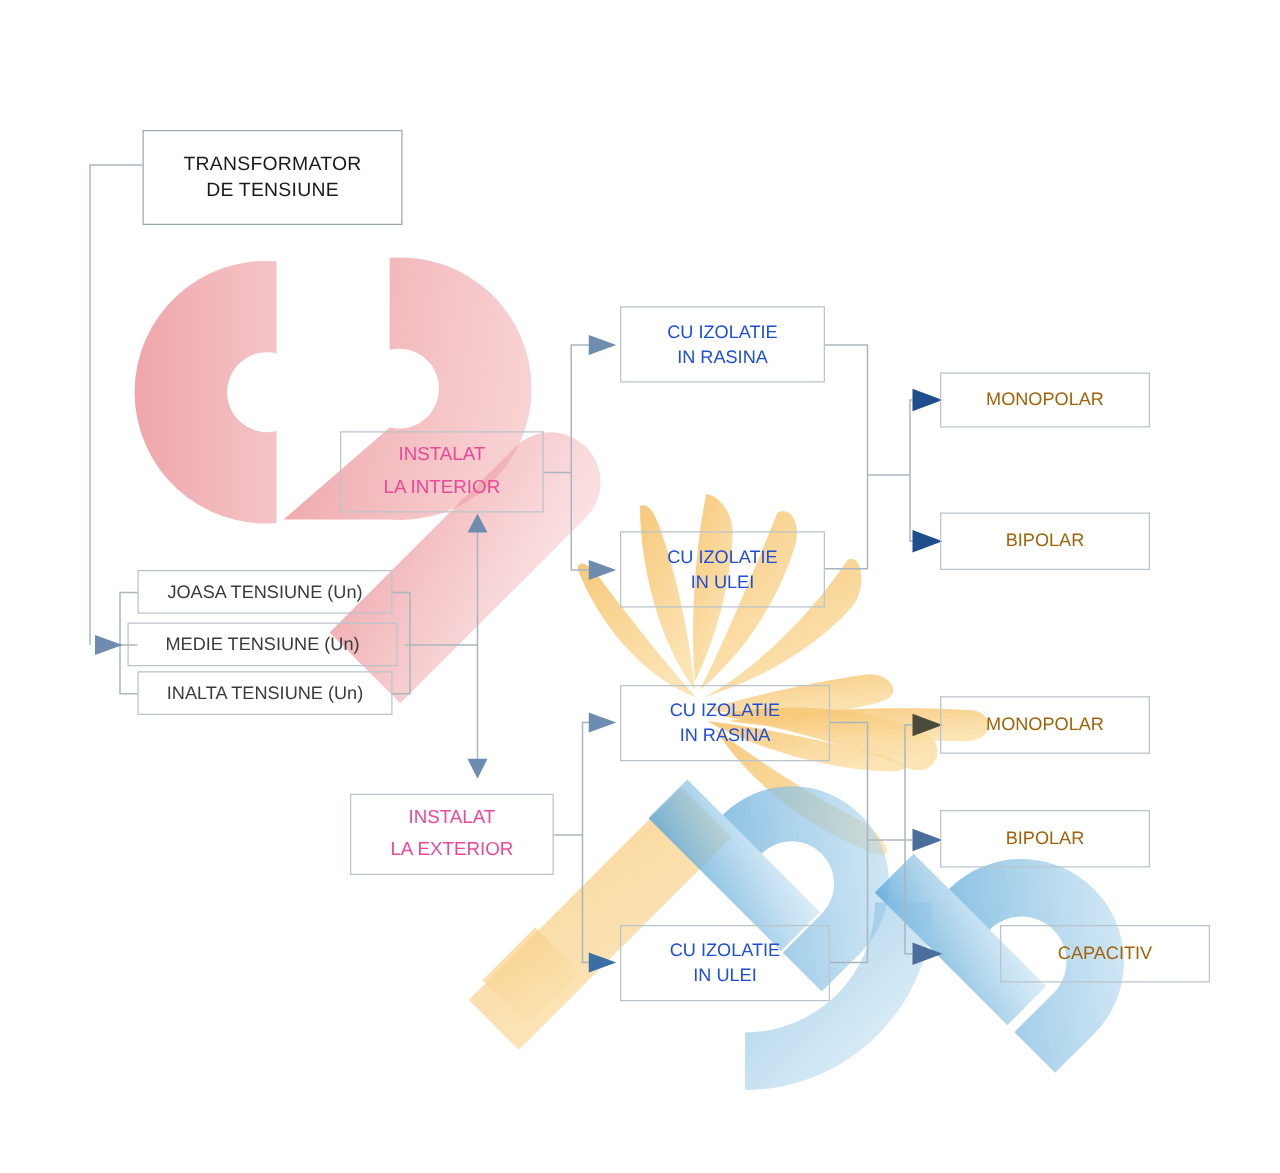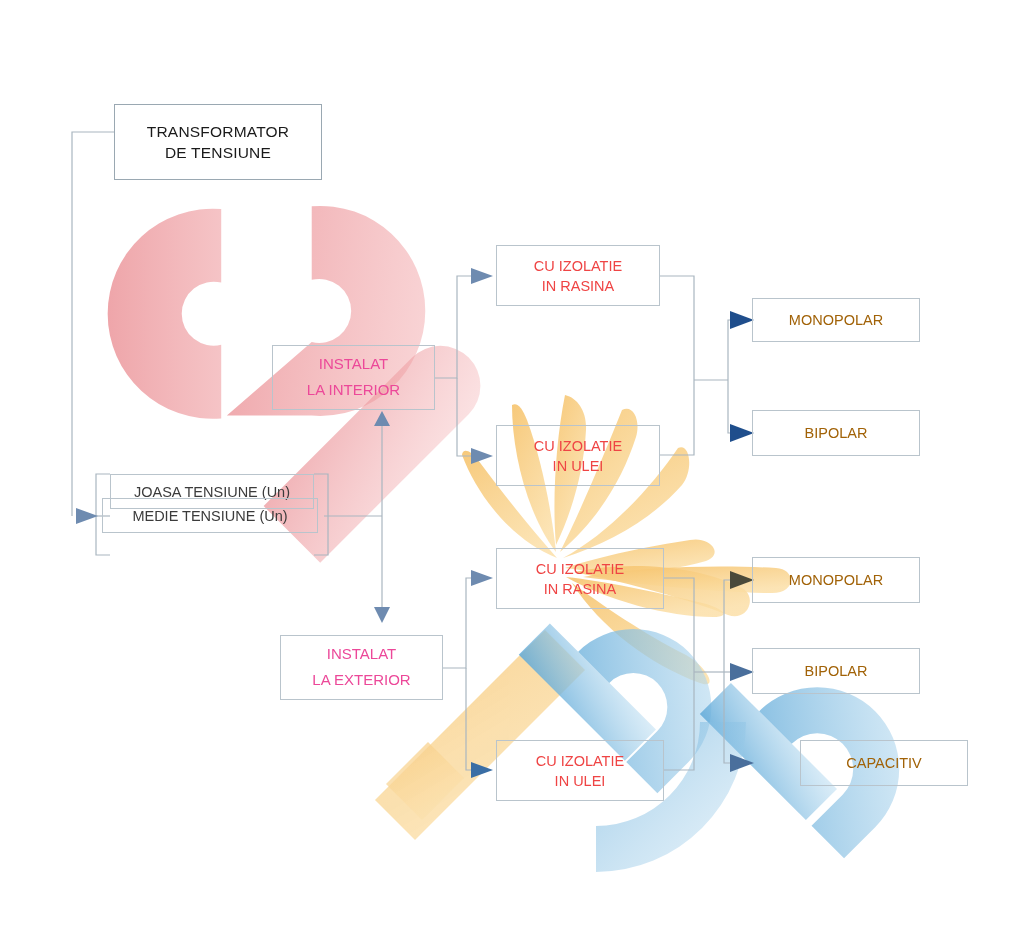--- a/index.html
+++ b/index.html
@@ -62,21 +62,21 @@
     color: #3b3b3b;
   }
   .placement-node {
     font-size: 15px;
     color: #ec4899;
     justify-content: space-around;
     padding: 6px 13px;
   }
   .insulation-node {
     font-size: 14.5px;
-    color: #ef4444;
+    color: #1d4ed8;
   }
   .polarity-node {
     font-size: 14.5px;
     color: #a16207;
   }
 </style>
 </head>
 <body>
 
 <div id="canvas">
@@ -176,25 +176,28 @@
       <polygon points="730,663 754,672 730,681" fill="#4a6f9c"></polygon>
       <polygon points="730,754 754,763 730,772" fill="#4a6f9c"></polygon>
     </g>
   </svg>
 
   <div class="node root-node" style="left:114px; top:104px; width:208px; height:76px;">
     <span class="ln">TRANSFORMATOR</span>
     <span class="ln">DE  TENSIUNE</span>
   </div>
 
-  <div class="node level-node" style="left:110px; top:456px; width:204px; height:35px;margin-top:18px;">
+  <div class="node level-node" style="left:110px; top:456px; width:204px; height:35px;">
     <span class="ln">JOASA TENSIUNE  (Un)</span>
   </div>
   <div class="node level-node" style="left:102px; top:498px; width:216px; height:35px;">
     <span class="ln">MEDIE TENSIUNE (Un)</span>
+  </div>
+  <div class="node level-node" style="left:110px; top:537px; width:204px; height:35px;">
+    <span class="ln">INALTA TENSIUNE  (Un)</span>
   </div>
 
   <div class="node placement-node" style="left:272px; top:345px; width:163px; height:65px;">
     <span class="ln">INSTALAT</span>
     <span class="ln">LA INTERIOR</span>
   </div>
   <div class="node placement-node" style="left:280px; top:635px; width:163px; height:65px;">
     <span class="ln">INSTALAT</span>
     <span class="ln">LA EXTERIOR</span>
   </div>

